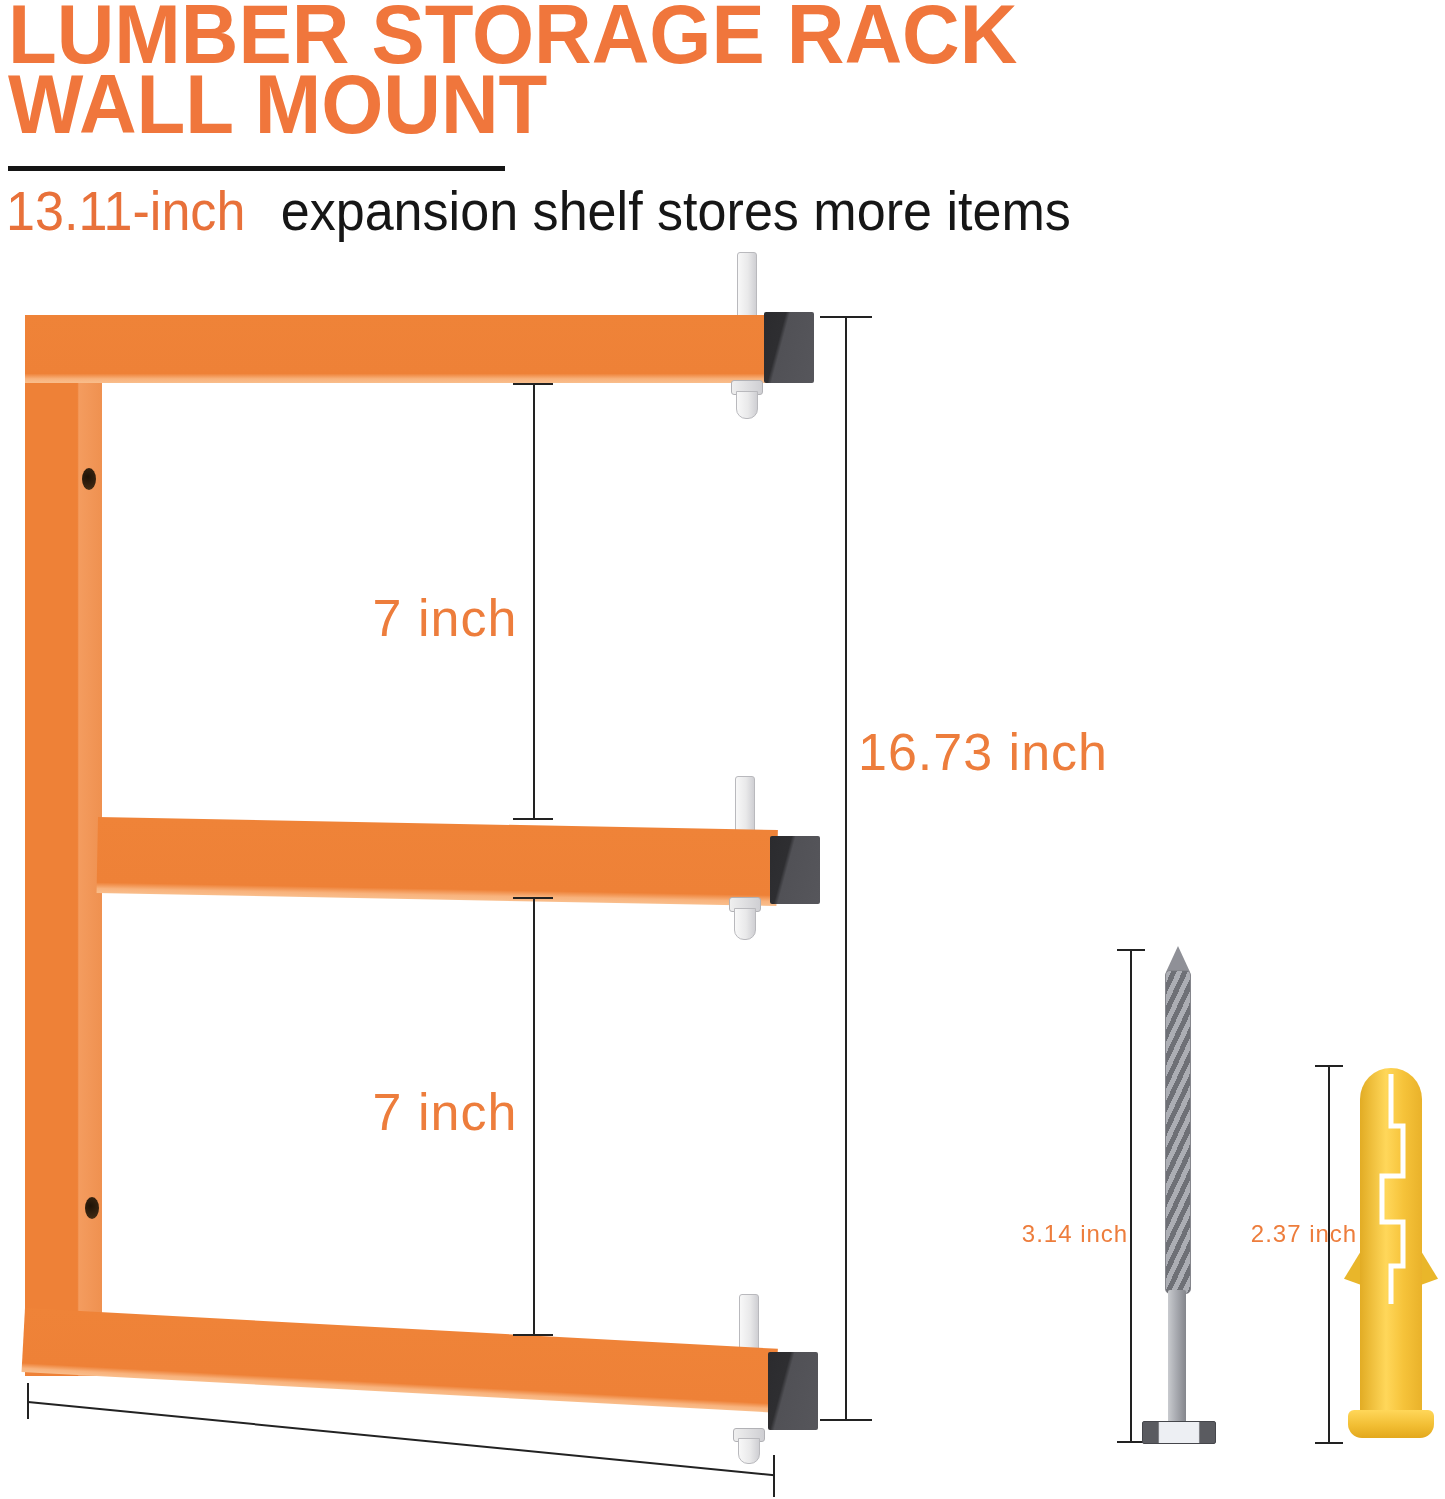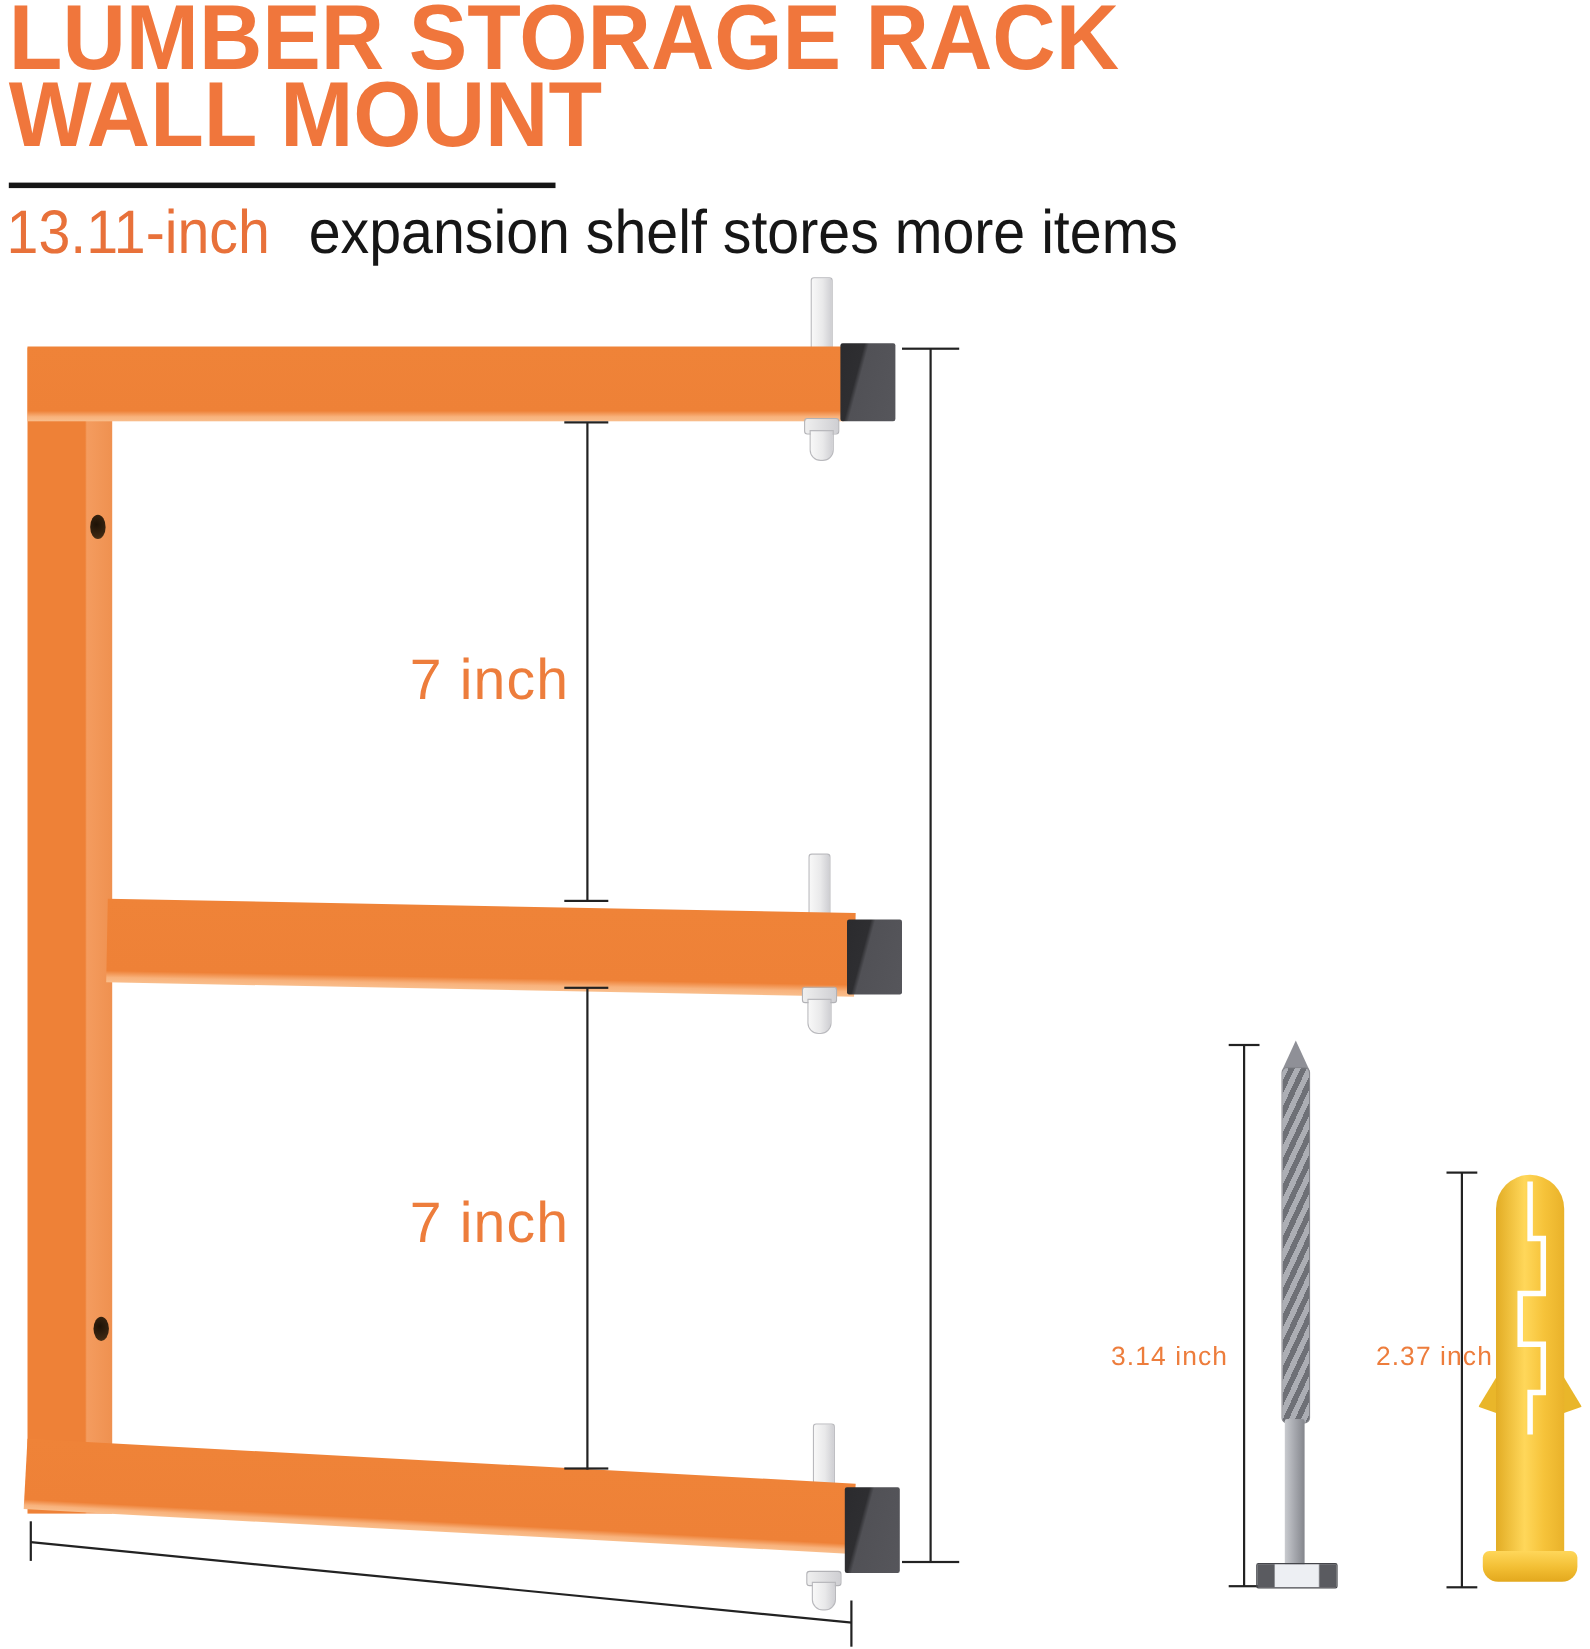--- a/index.html
+++ b/index.html
@@ -88,29 +88,30 @@
   <div class="abs dim-label" style="left:330px;top:592px;width:230px;font-size:52px;text-align:center;">7 inch</div>
 
   <div class="abs dline" style="left:513px;top:897px;width:40px;height:2px;"></div>
   <div class="abs dline" style="left:533px;top:898px;width:2px;height:438px;"></div>
   <div class="abs dline" style="left:513px;top:1334px;width:40px;height:2px;"></div>
   <div class="abs dim-label" style="left:330px;top:1086px;width:230px;font-size:52px;text-align:center;">7 inch</div>
 
   <div class="abs dline" style="left:820px;top:316px;width:52px;height:2px;"></div>
   <div class="abs dline" style="left:845px;top:317px;width:2px;height:1103px;"></div>
   <div class="abs dline" style="left:820px;top:1419px;width:52px;height:2px;"></div>
+  <div class="abs dim-label" style="left:858px;top:726px;font-size:52px;">16.73 inch</div>
 
   <div class="abs dline" style="left:27px;top:1383px;width:2px;height:36px;"></div>
   <div class="abs dline" style="left:28px;top:1401px;width:750px;height:2px;transform:rotate(5.6deg);transform-origin:left center;"></div>
   <div class="abs dline" style="left:773px;top:1455px;width:2px;height:42px;"></div>
 
   <div class="abs dline" style="left:1117px;top:949px;width:28px;height:2px;"></div>
   <div class="abs dline" style="left:1130px;top:950px;width:2px;height:492px;"></div>
   <div class="abs dline" style="left:1117px;top:1441px;width:28px;height:2px;"></div>
-  <div class="abs dim-label" style="left:1010px;top:1222px;width:130px;font-size:24px;text-align:left;">3.14 inch</div>
+  <div class="abs dim-label" style="left:1010px;top:1222px;width:130px;font-size:24px;text-align:center;">3.14 inch</div>
 
   <div class="abs screw-tip" style="left:1166px;top:946px;"></div>
   <div class="abs screw-thread" style="left:1165px;top:970px;width:24px;height:322px;"></div>
   <div class="abs screw-shank" style="left:1168px;top:1290px;width:18px;height:134px;"></div>
   <div class="abs screw-head" style="left:1142px;top:1421px;width:72px;height:21px;"></div>
 
   <div class="abs dline" style="left:1315px;top:1065px;width:28px;height:2px;"></div>
   <div class="abs dline" style="left:1328px;top:1066px;width:2px;height:377px;"></div>
   <div class="abs dline" style="left:1315px;top:1442px;width:28px;height:2px;"></div>
   <div class="abs dim-label" style="left:1239px;top:1222px;width:130px;font-size:24px;text-align:center;">2.37 inch</div>

